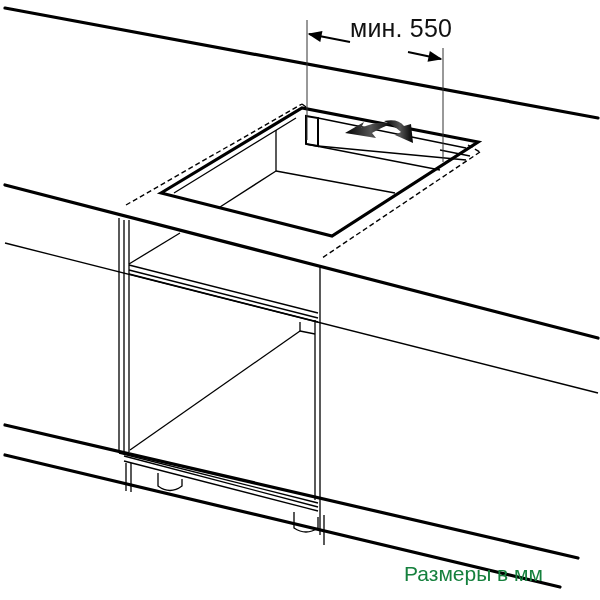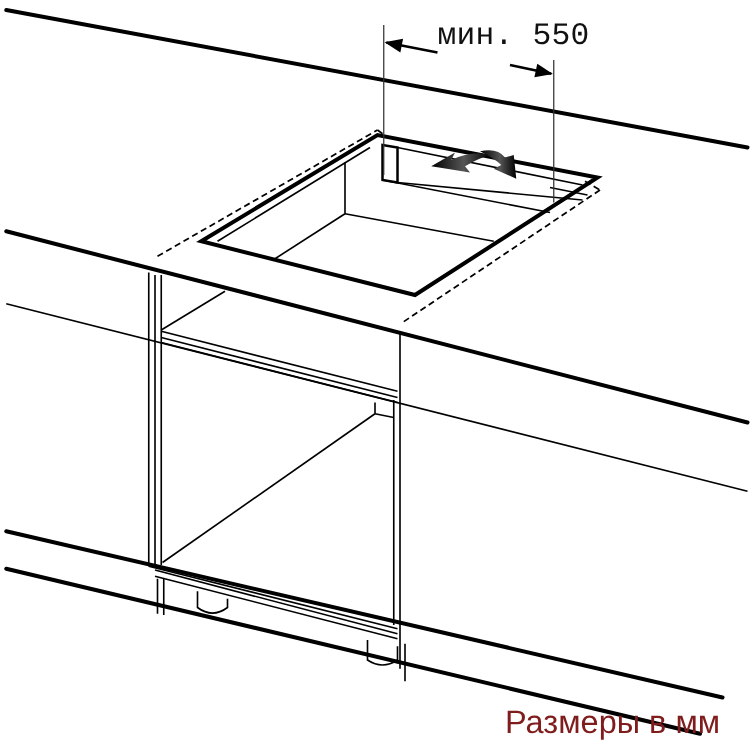--- a/index.html
+++ b/index.html
@@ -1,19 +1,19 @@
 <!DOCTYPE html>
 <html><head>
   <meta charset="utf-8">
   <style>
     html, body { margin: 0; padding: 0; background: #ffffff; }
     body { width: 600px; height: 600px; position: relative; overflow: hidden; font-family: "Liberation Sans", sans-serif; }
     #diagram { position: absolute; left: 0; top: 0; width: 600px; height: 600px; }
-    .dim-label { position: absolute; left: 350px; top: 14px; font-size: 25px; color: #111; letter-spacing: 0.2px; white-space: nowrap; font-family: Liberation Mono, monospace; }
-    .units-label { position: absolute; left: 404px; top: 562px; font-size: 26px; color: #7f1d1d; white-space: nowrap; }
+    .dim-label { position: absolute; left: 350px; top: 14px; font-size: 25px; color: #111; letter-spacing: 0.2px; white-space: nowrap; }
+    .units-label { position: absolute; left: 404px; top: 562px; font-size: 21px; color: #15803d; white-space: nowrap; }
     .thick { stroke: #000; stroke-width: 3.2; fill: none; stroke-linecap: round; }
     .med { stroke: #000; stroke-width: 2; fill: none; }
     .thin { stroke: #000; stroke-width: 1.3; fill: none; }
     .hair { stroke: #333; stroke-width: 1; fill: none; }
     .dash { stroke: #000; stroke-width: 1.4; fill: none; stroke-dasharray: 5 3; }
   </style>
 </head>
 <body>
 
 <svg id="diagram" viewBox="0 0 600 600" xmlns="http://www.w3.org/2000/svg">

